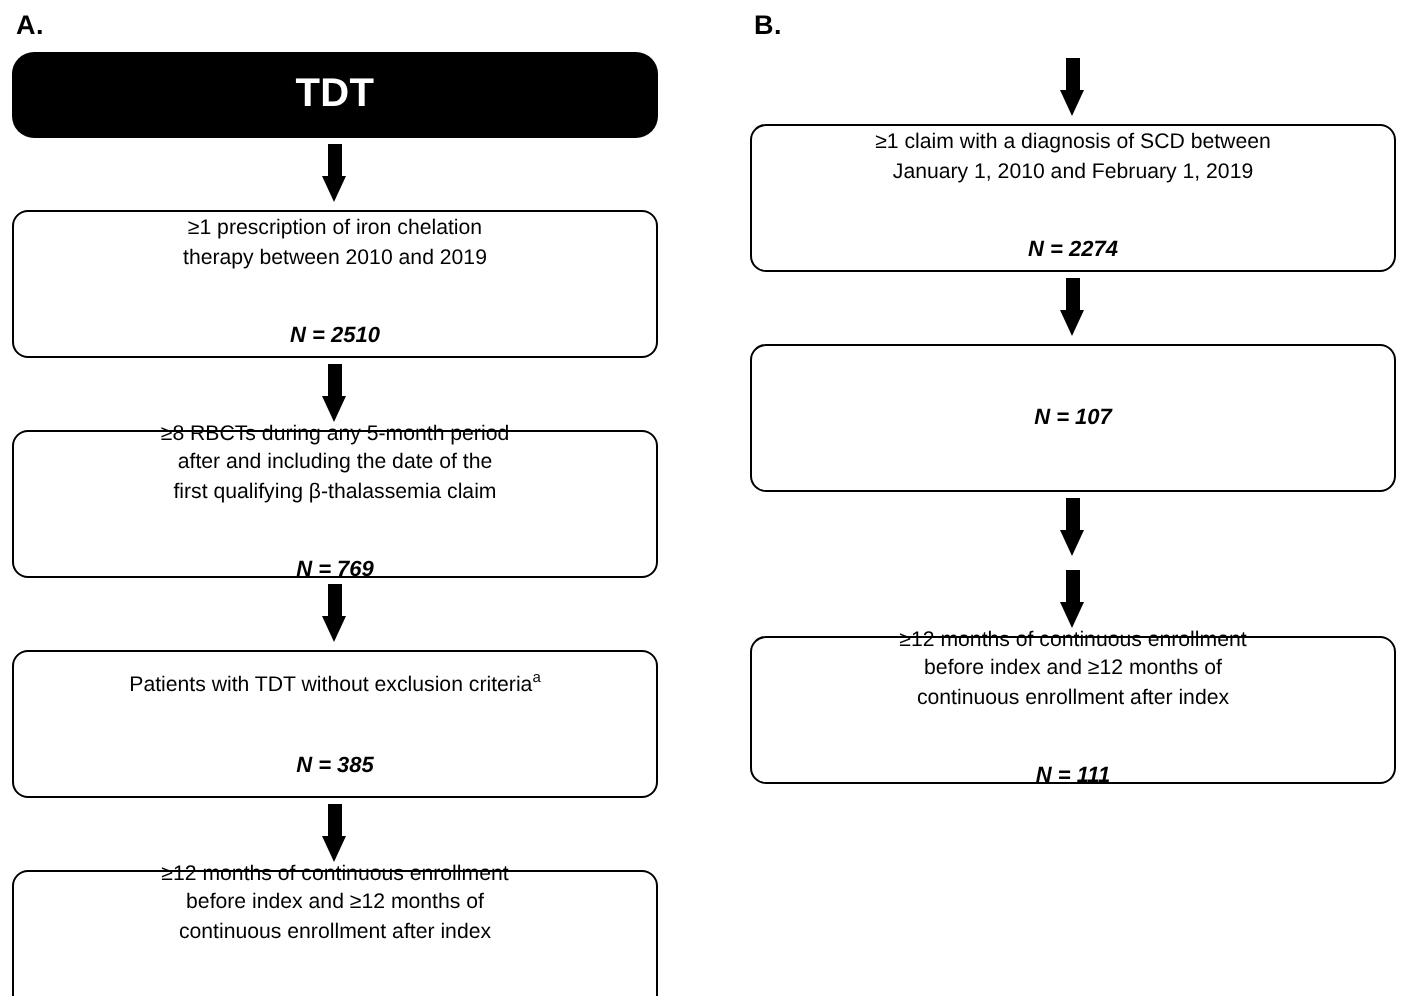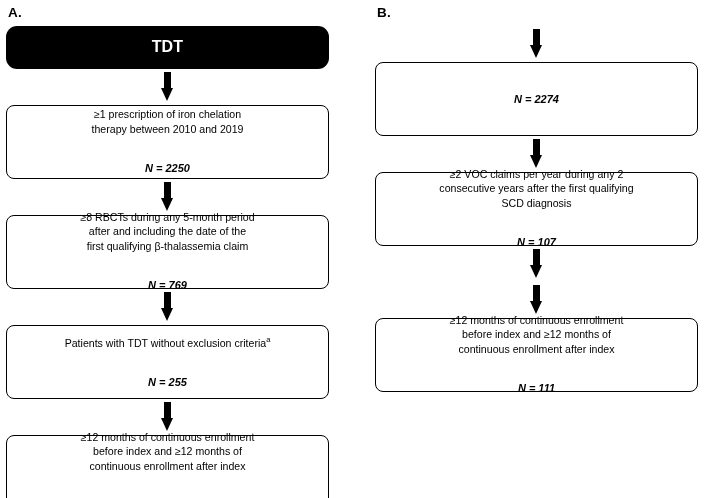--- a/index.html
+++ b/index.html
@@ -41,21 +41,21 @@
     letter-spacing: 0.2px;
   }
   .header-box {
     background: #000000;
     color: #ffffff;
     border-radius: 11px;
     height: 43px;
     display: flex;
     align-items: center;
     justify-content: center;
-    font-size: 16px;
+    font-size: 20px;
     font-weight: bold;
     letter-spacing: 0.2px;
     text-align: left;
     padding: 0 10px;
     box-sizing: border-box;
   }
   .node-box {
     border: 1.3px solid #000000;
     border-radius: 8px;
     background: #ffffff;
@@ -129,21 +129,21 @@
       <div class="arrow-wrap">
         <div class="arrow">
             <div class="shaft"></div>
             <div class="head"></div>
           </div>
       </div>
 
       <div class="node-box node-h3">
         <div class="node-text">≥1 prescription of iron chelation
 therapy between 2010 and 2019</div>
-        <div class="node-n">N = 2250</div>
+        <div class="node-n">N = 2510</div>
       </div>
 
       <div class="arrow-wrap">
         <div class="arrow">
             <div class="shaft"></div>
             <div class="head"></div>
           </div>
       </div>
 
       <div class="node-box node-h3">
@@ -155,21 +155,21 @@
 
       <div class="arrow-wrap">
         <div class="arrow">
             <div class="shaft"></div>
             <div class="head"></div>
           </div>
       </div>
 
       <div class="node-box node-h3">
         <div class="node-text"><span>Patients with TDT without exclusion criteria</span><span class="sup">a</span></div>
-        <div class="node-n">N = 255</div>
+        <div class="node-n">N = 385</div>
       </div>
 
       <div class="arrow-wrap">
         <div class="arrow">
             <div class="shaft"></div>
             <div class="head"></div>
           </div>
       </div>
 
       <div class="node-box node-h3">
@@ -184,34 +184,33 @@
       <div class="panel-letter">B.</div>
 
       <div class="arrow-wrap">
         <div class="arrow">
             <div class="shaft"></div>
             <div class="head"></div>
           </div>
       </div>
 
       <div class="node-box node-h3">
+        <div class="node-text">≥1 claim with a diagnosis of SCD between
+January 1, 2010 and February 1, 2019</div>
         <div class="node-n">N = 2274</div>
       </div>
 
       <div class="arrow-wrap">
         <div class="arrow">
             <div class="shaft"></div>
             <div class="head"></div>
           </div>
       </div>
 
       <div class="node-box node-h3">
-        <div class="node-text">≥2 VOC claims per year during any 2
-consecutive years after the first qualifying
-SCD diagnosis</div>
         <div class="node-n">N = 107</div>
       </div>
 
       <div class="arrow-wrap">
         <div class="arrow">
             <div class="shaft"></div>
             <div class="head"></div>
           </div>
       </div>
 

